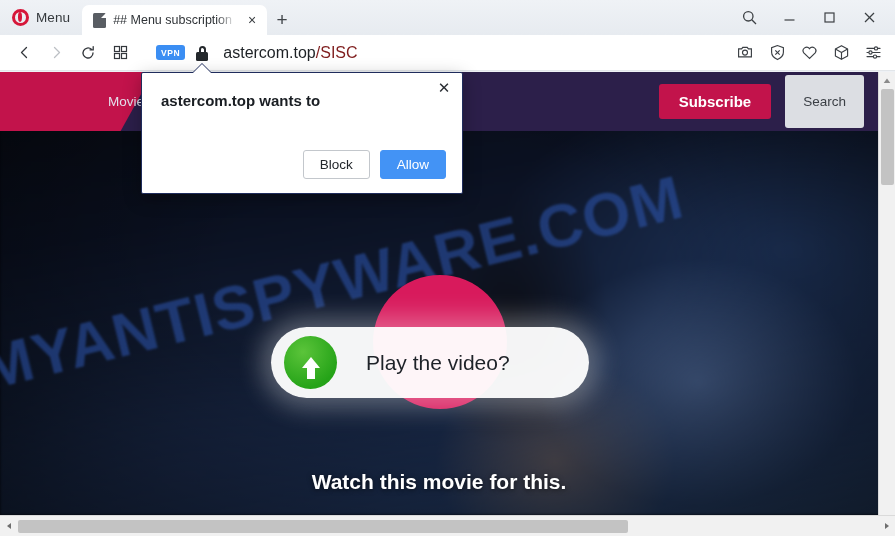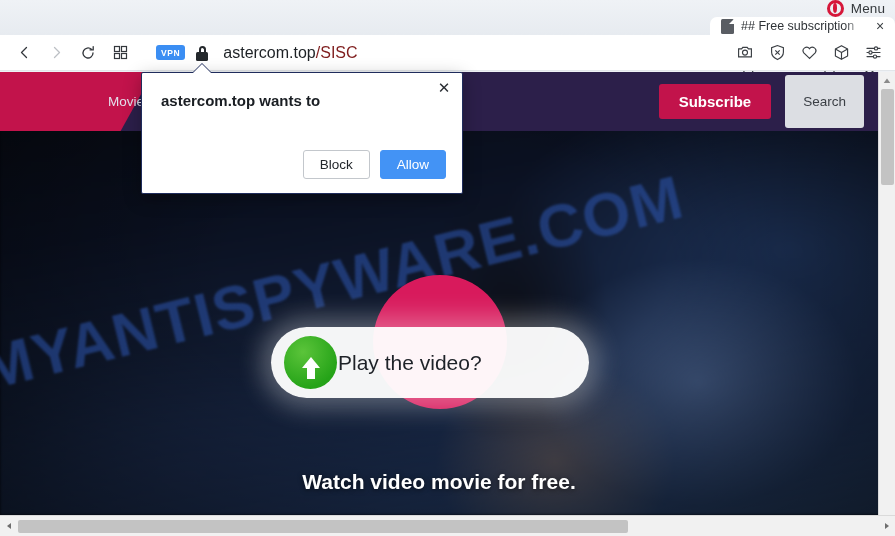--- a/index.html
+++ b/index.html
@@ -15,21 +15,21 @@
     width: 895px; height: 536px;
     overflow: hidden;
     background: #eef1f5;
   }
 
   
   .tabbar {
     position: absolute; left: 0; top: 0;
     width: 895px; height: 35px;
     background: linear-gradient(#eff2f6, #e7ebf0);
-    display: flex; align-items: flex-end; flex-direction: column;
+    display: flex; align-items: flex-end;
   }
   .menu-btn {
     display: flex; align-items: center; gap: 7px;
     height: 35px; padding: 0 10px 0 12px;
     cursor: default;
   }
   .opera-o {
     width: 17px; height: 17px; border-radius: 50%;
     border: 3.5px solid #d6173a;
     position: relative;
@@ -257,21 +257,21 @@
     border-left: 9px solid transparent;
     border-right: 9px solid transparent;
     border-bottom: 11px solid #ffffff;
   }
   .play-arrow::after {
     content: ""; position: absolute;
     left: -4px; top: 11px;
     width: 8px; height: 11px;
     background: #ffffff;
   }
-  .play-text { margin-left: 1px; }
+  .play-text { margin-left: 29px; }
   .play-title {
     font-size: 21px; color: #1e2228; line-height: 1.12;
   }
   .play-sub {
     font-size: 14px; color: #2b3038; margin-top: 3px;
   }
   .free-line {
     position: absolute; left: 0; top: 398px;
     width: 878px; text-align: center;
     font-size: 21px; font-weight: bold; color: #ffffff;
@@ -397,21 +397,21 @@
 <div id="app">
 
   <div class="tabbar">
     <div class="menu-btn">
       <div class="opera-o"></div>
       <span class="menu-label">Menu</span>
     </div>
 
     <div class="tab">
       <div class="tab-favicon"></div>
-      <span class="tab-title">## Free subscription</span>
+      <span class="tab-title">## Menu subscription</span>
       <span class="tab-close">×</span>
     </div>
 
     <div class="new-tab">+</div>
 
     <div class="win-ctrls">
       <div class="win-btn">
         <svg width="15" height="15" viewBox="0 0 15 15" fill="none" stroke="#3c4044" stroke-width="1.3">
           <circle cx="6.3" cy="6.3" r="4.7"></circle>
             <line x1="9.8" y1="9.8" x2="14" y2="14"></line>
@@ -532,21 +532,21 @@
 
     <div class="play-card">
       <div class="play-circle">
         <div class="play-arrow"></div>
       </div>
       <div class="play-text">
         <div class="play-title">Play the video?</div>
       </div>
     </div>
 
-    <div class="free-line">Watch video movie for free.</div>
+    <div class="free-line">Watch this movie for this.</div>
 
     <div class="v-scroll">
       <div class="v-arrow">
         <svg width="8" height="8" viewBox="0 0 8 8" fill="#8b8b8b">
             <polygon points="4,1.5 7.3,6 0.7,6"></polygon>
           </svg>
       </div>
       <div class="v-thumb"></div>
     </div>
   </div>

